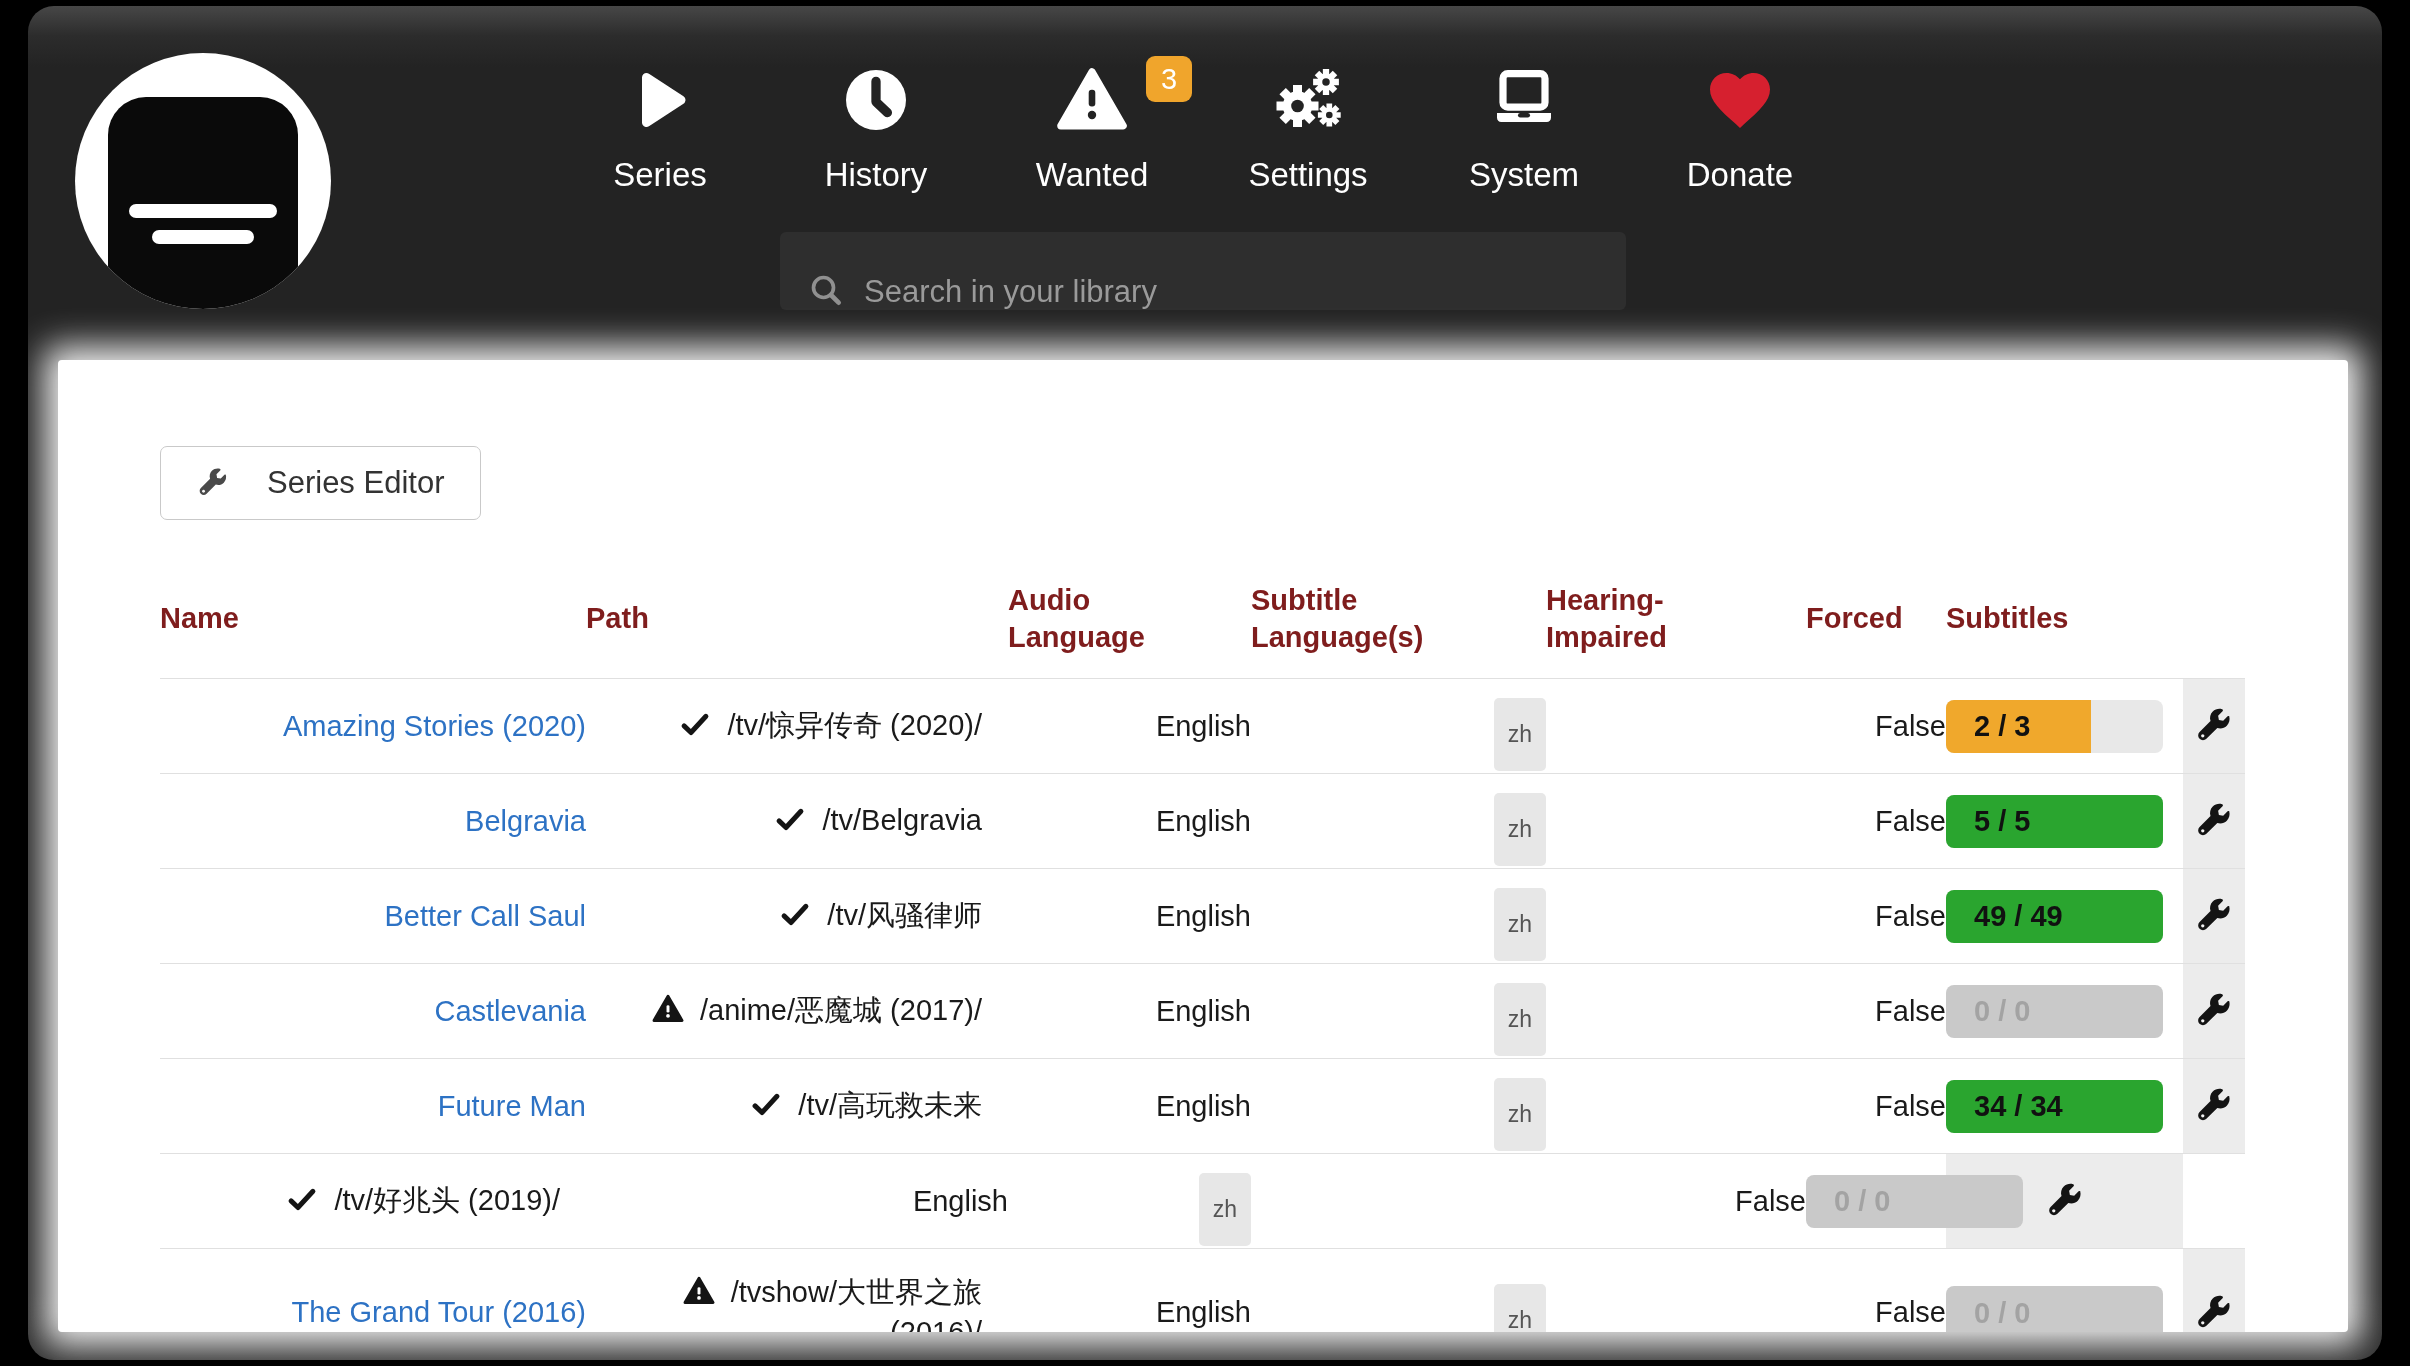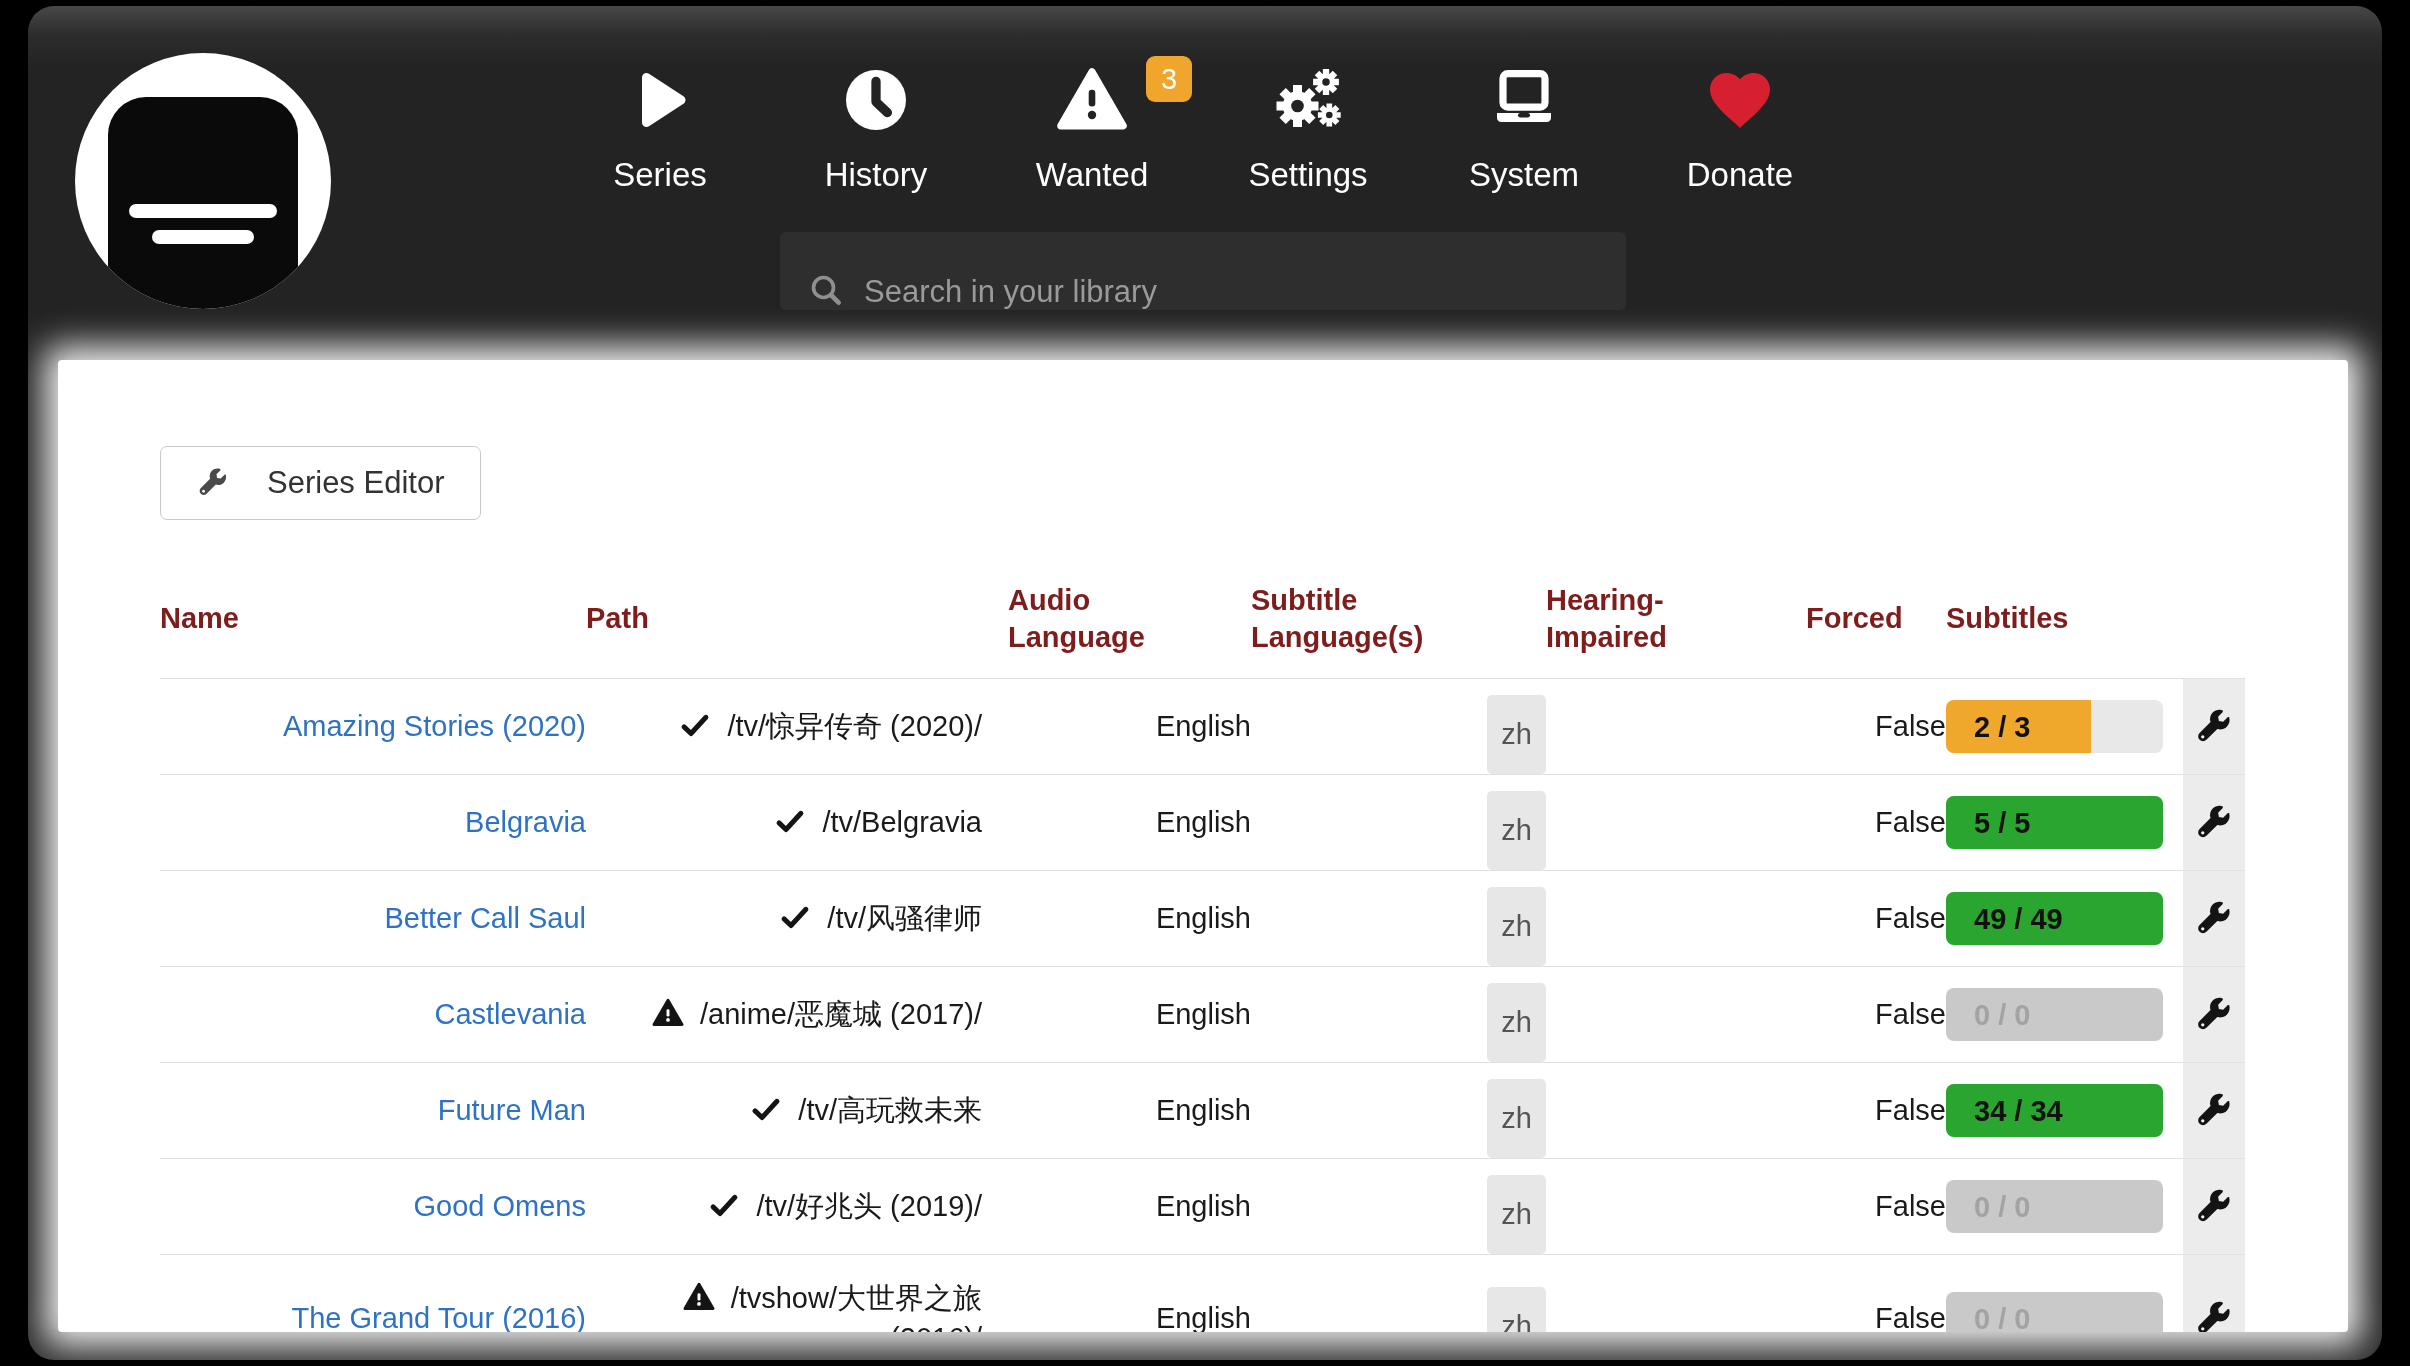--- a/index.html
+++ b/index.html
@@ -61,21 +61,21 @@
           align-items:center; }
   .thead { min-height:118px; font-weight:bold; font-size:29px; color:#7f1d1d; line-height:1.28; }
   .thead .cell { padding-right:42px; }
   .tbody .trow { min-height:95px; border-top:1px solid #e0e0e0; font-size:29px; color:#1a1a1a;text-align:right; }
   .tbody .trow:last-child { min-height:128px; }
 
   .name-link { color:#2d72c4; text-decoration:none; cursor:pointer; }
   .path-cell { padding-right:26px; line-height:1.35; }
   .path-cell svg { width:32px; height:32px; vertical-align:-5px; margin-right:16px; }
 
-  .lang-badge { display:inline-block; background:#e7e7e7; color:#555; font-size:29px;
+  .lang-badge { display:inline-block; background:#e7e7e7; color:#555; font-size:23px;
                 padding:25px 14px; border-radius:5px; line-height:1;margin-top:16px; }
 
   .progress { width:217px; height:53px; border-radius:8px; background:#e8e8e8;
               position:relative; overflow:hidden; font-weight:bold; font-size:29px;padding-left:12px; }
   .progress .fill { position:absolute; left:0; top:0; bottom:0; }
   .progress .plabel { position:absolute; left:28px; top:50%; transform:translateY(-50%);
                       color:#111; z-index:2; white-space:nowrap; }
 
   .cell-actions { align-self:stretch; background:#ececec; display:flex;
                   align-items:center; justify-content:center; min-height:100%; }
@@ -376,23 +376,20 @@
     </div>
     <div class="cell-actions">
       <button class="wrench-btn">
         <svg>
                     <use href="#i-wrench"></use>
                   </svg>
       </button>
     </div>
   </div>
             <div class="trow">
-    <div class="cell">
-      <a class="name-link">Good Omens</a>
-    </div>
     <div class="cell path-cell">
       <svg>
                   <use href="#i-check"></use>
                 </svg><span class="path-text">/tv/好兆头 (2019)/</span>
     </div>
     <div class="cell audio">English</div>
     <div class="cell langs"><span class="lang-badge">zh</span></div>
     <div class="cell hi"></div>
     <div class="cell forced">False</div>
     <div class="cell">

